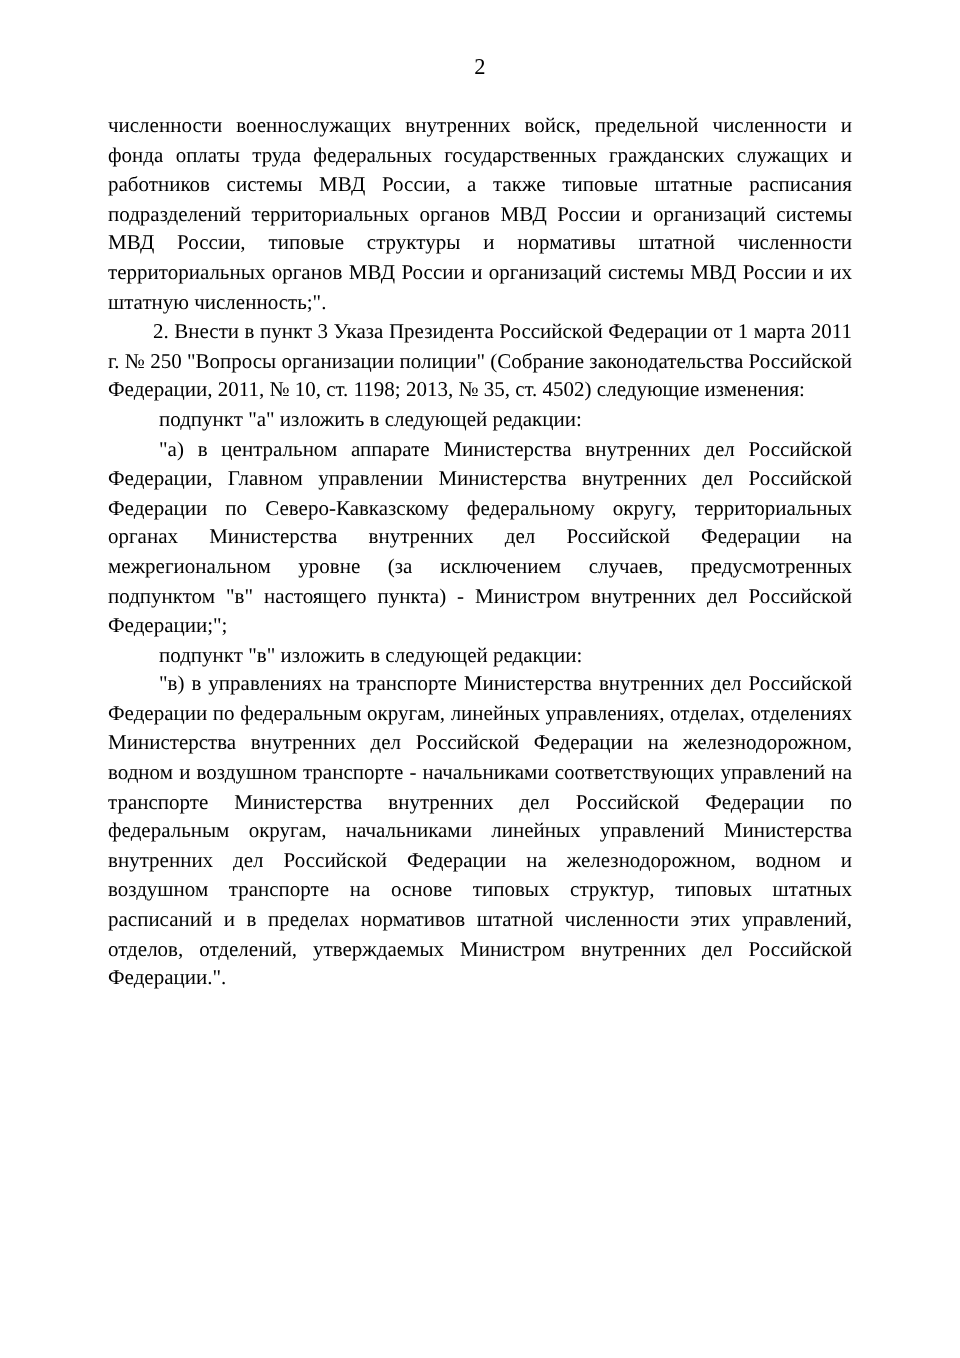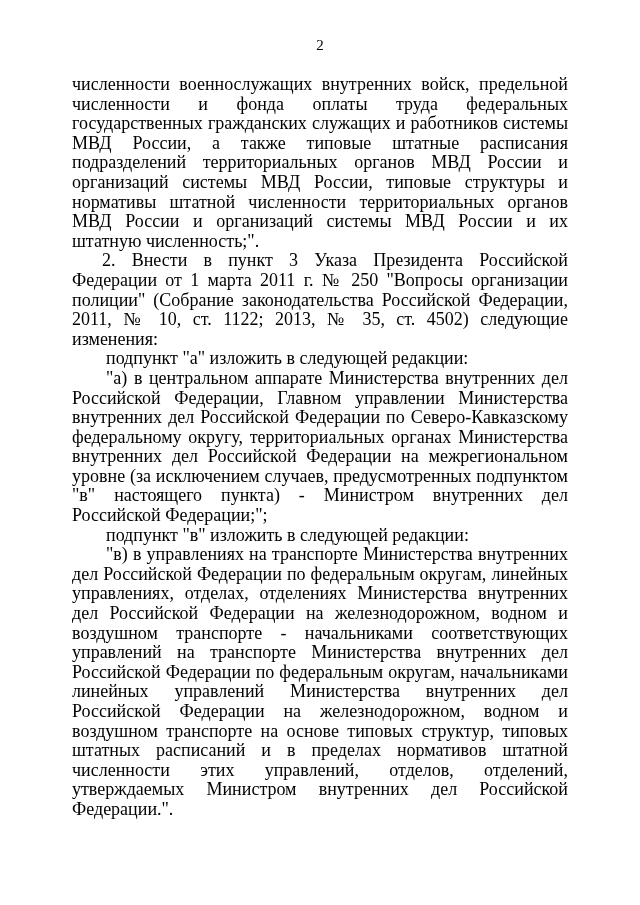--- a/index.html
+++ b/index.html
@@ -22,21 +22,21 @@
     position: relative;
   }
   .page-number {
     text-align: center;
     font-size: 15px;
     line-height: 1;
     margin: 8px 0 22px 0;
     letter-spacing: 0.2px;
   }
   .doc-body {
-    font-size: 18px;
+    font-size: 14px;
     line-height: 19.6px;
     text-align: justify;
     text-justify: inter-word;
   }
   .para {
     margin: 0;
     text-align: justify;
     text-justify: inter-word;
     hyphens: none;
   }
@@ -57,21 +57,21 @@
 </head>
 <body>
 
 <div class="page">
 
   <div class="page-number">2</div>
 
   <div class="doc-body">
     <p class="para indent-none">численности военнослужащих внутренних войск, предельной численности и фонда оплаты труда федеральных государственных гражданских служащих и работников системы МВД России, а также типовые штатные расписания подразделений территориальных органов МВД России и организаций системы МВД России, типовые структуры и нормативы штатной численности территориальных органов МВД России и организаций системы МВД России и их штатную численность;".</p>
 
-    <p class="para indent-first">2. Внести в пункт 3 Указа Президента Российской Федерации от 1 марта 2011 г. № 250 "Вопросы организации полиции" (Собрание законодательства Российской Федерации, 2011, № 10, ст. 1122; 2013, № 35, ст. 4502) следующие изменения:</p>
+    <p class="para indent-first">2. Внести в пункт 3 Указа Президента Российской Федерации от 1 марта 2011 г. № 250 "Вопросы организации полиции" (Собрание законодательства Российской Федерации, 2011, № 10, ст. 1198; 2013, № 35, ст. 4502) следующие изменения:</p>
 
     <p class="para indent-quote">подпункт "а" изложить в следующей редакции:</p>
 
     <p class="para indent-quote">"а) в центральном аппарате Министерства внутренних дел Российской Федерации, Главном управлении Министерства внутренних дел Российской Федерации по Северо-Кавказскому федеральному округу, территориальных органах Министерства внутренних дел Российской Федерации на межрегиональном уровне (за исключением случаев, предусмотренных подпунктом "в" настоящего пункта) - Министром внутренних дел Российской Федерации;";</p>
 
     <p class="para indent-quote">подпункт "в" изложить в следующей редакции:</p>
 
     <p class="para indent-quote">"в) в управлениях на транспорте Министерства внутренних дел Российской Федерации по федеральным округам, линейных управлениях, отделах, отделениях Министерства внутренних дел Российской Федерации на железнодорожном, водном и воздушном транспорте - начальниками соответствующих управлений на транспорте Министерства внутренних дел Российской Федерации по федеральным округам, начальниками линейных управлений Министерства внутренних дел Российской Федерации на железнодорожном, водном и воздушном транспорте на основе типовых структур, типовых штатных расписаний и в пределах нормативов штатной численности этих управлений, отделов, отделений, утверждаемых Министром внутренних дел Российской Федерации.".</p>
   </div>
 

